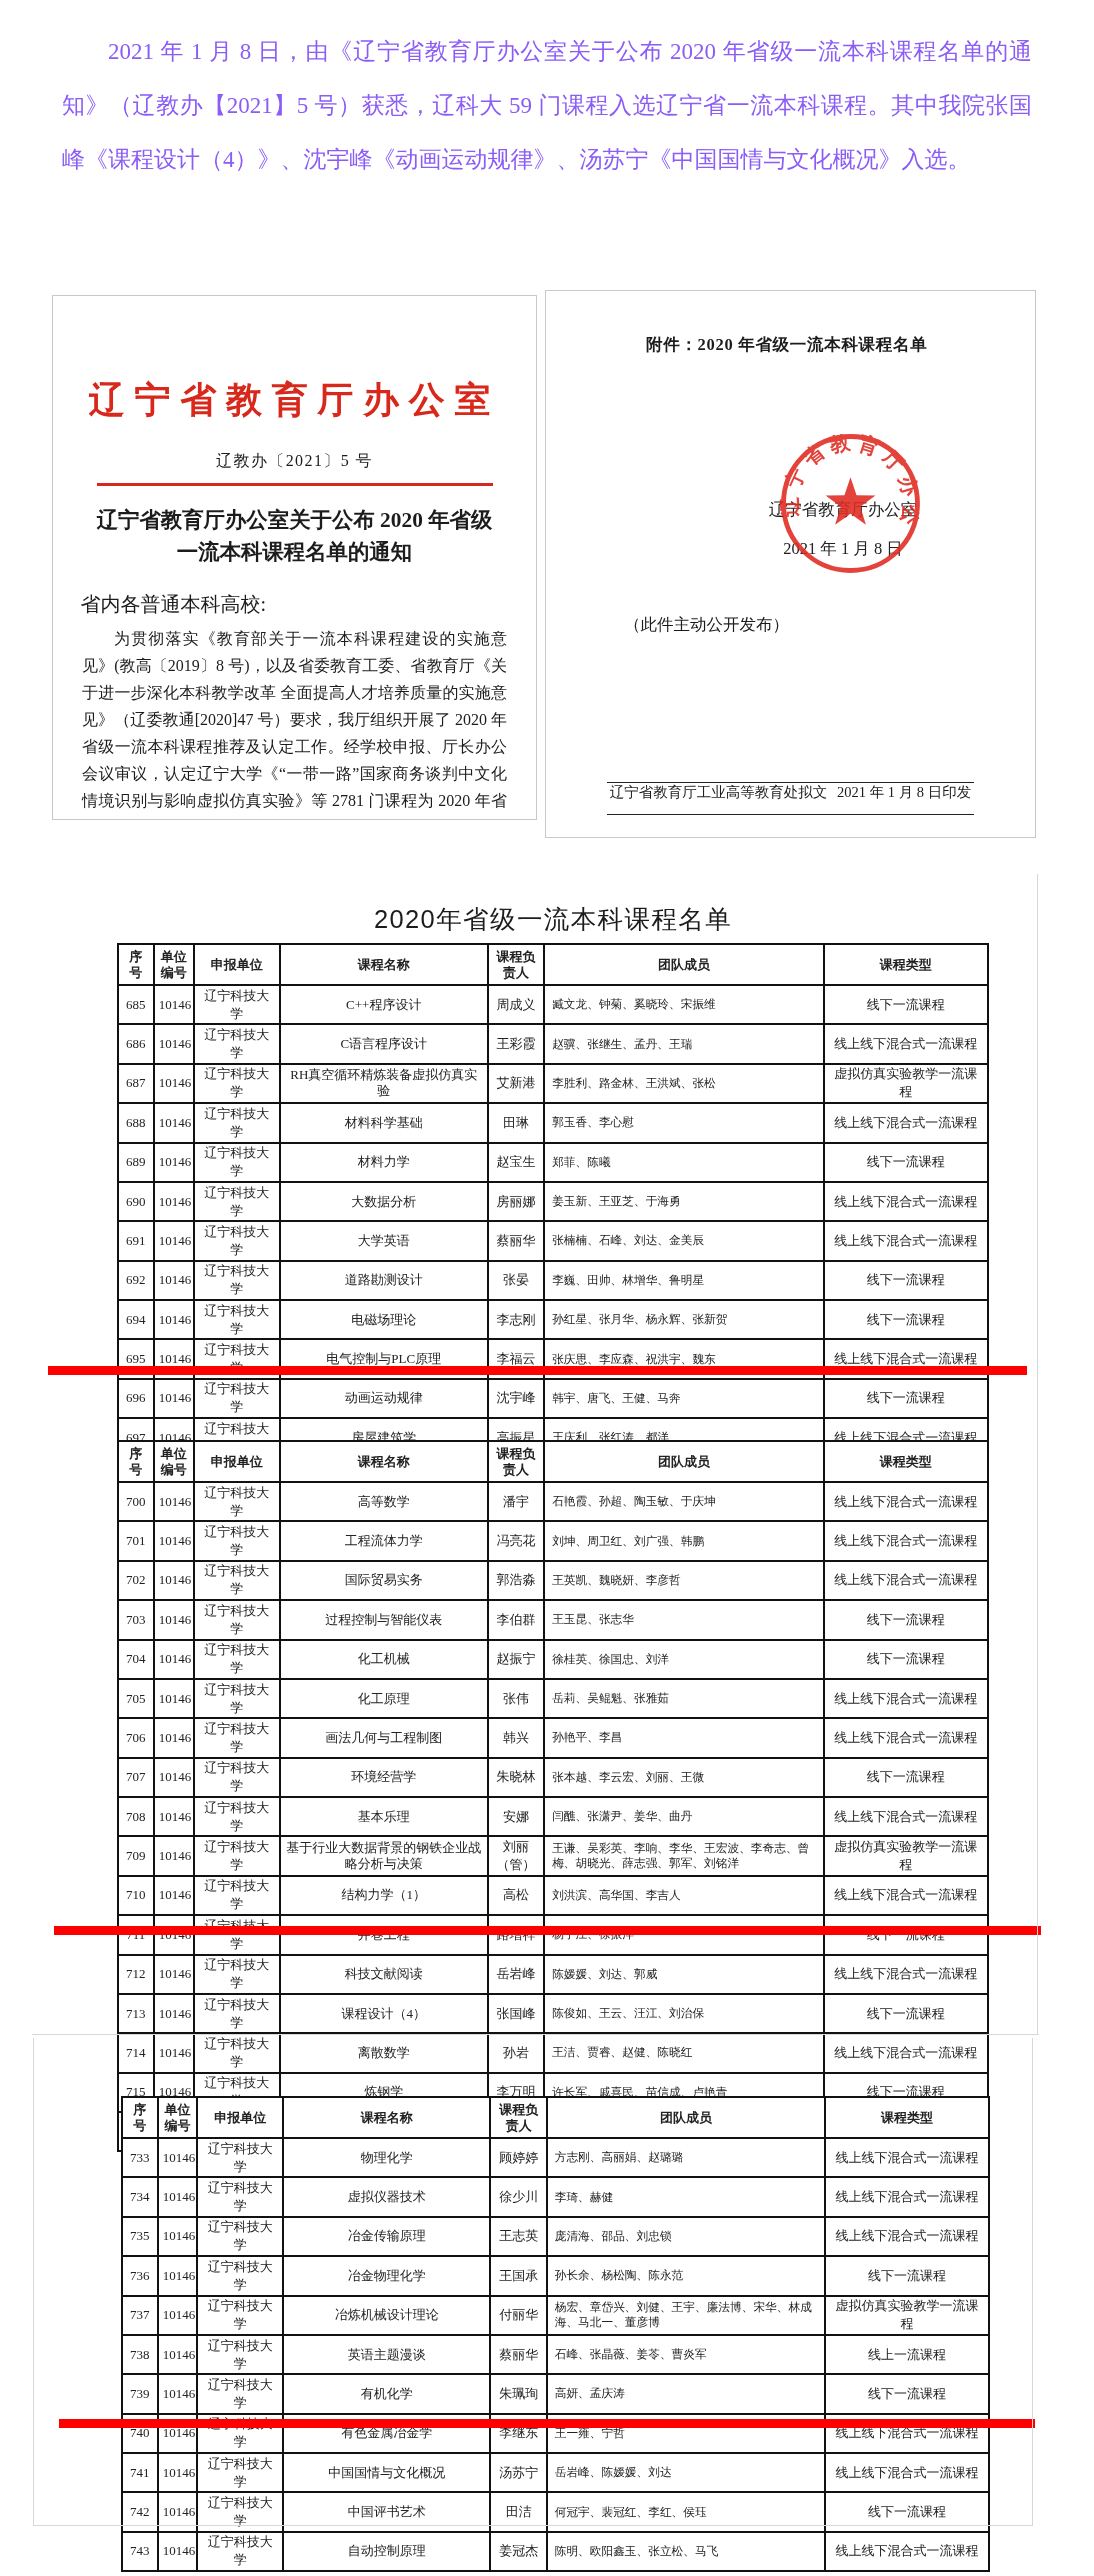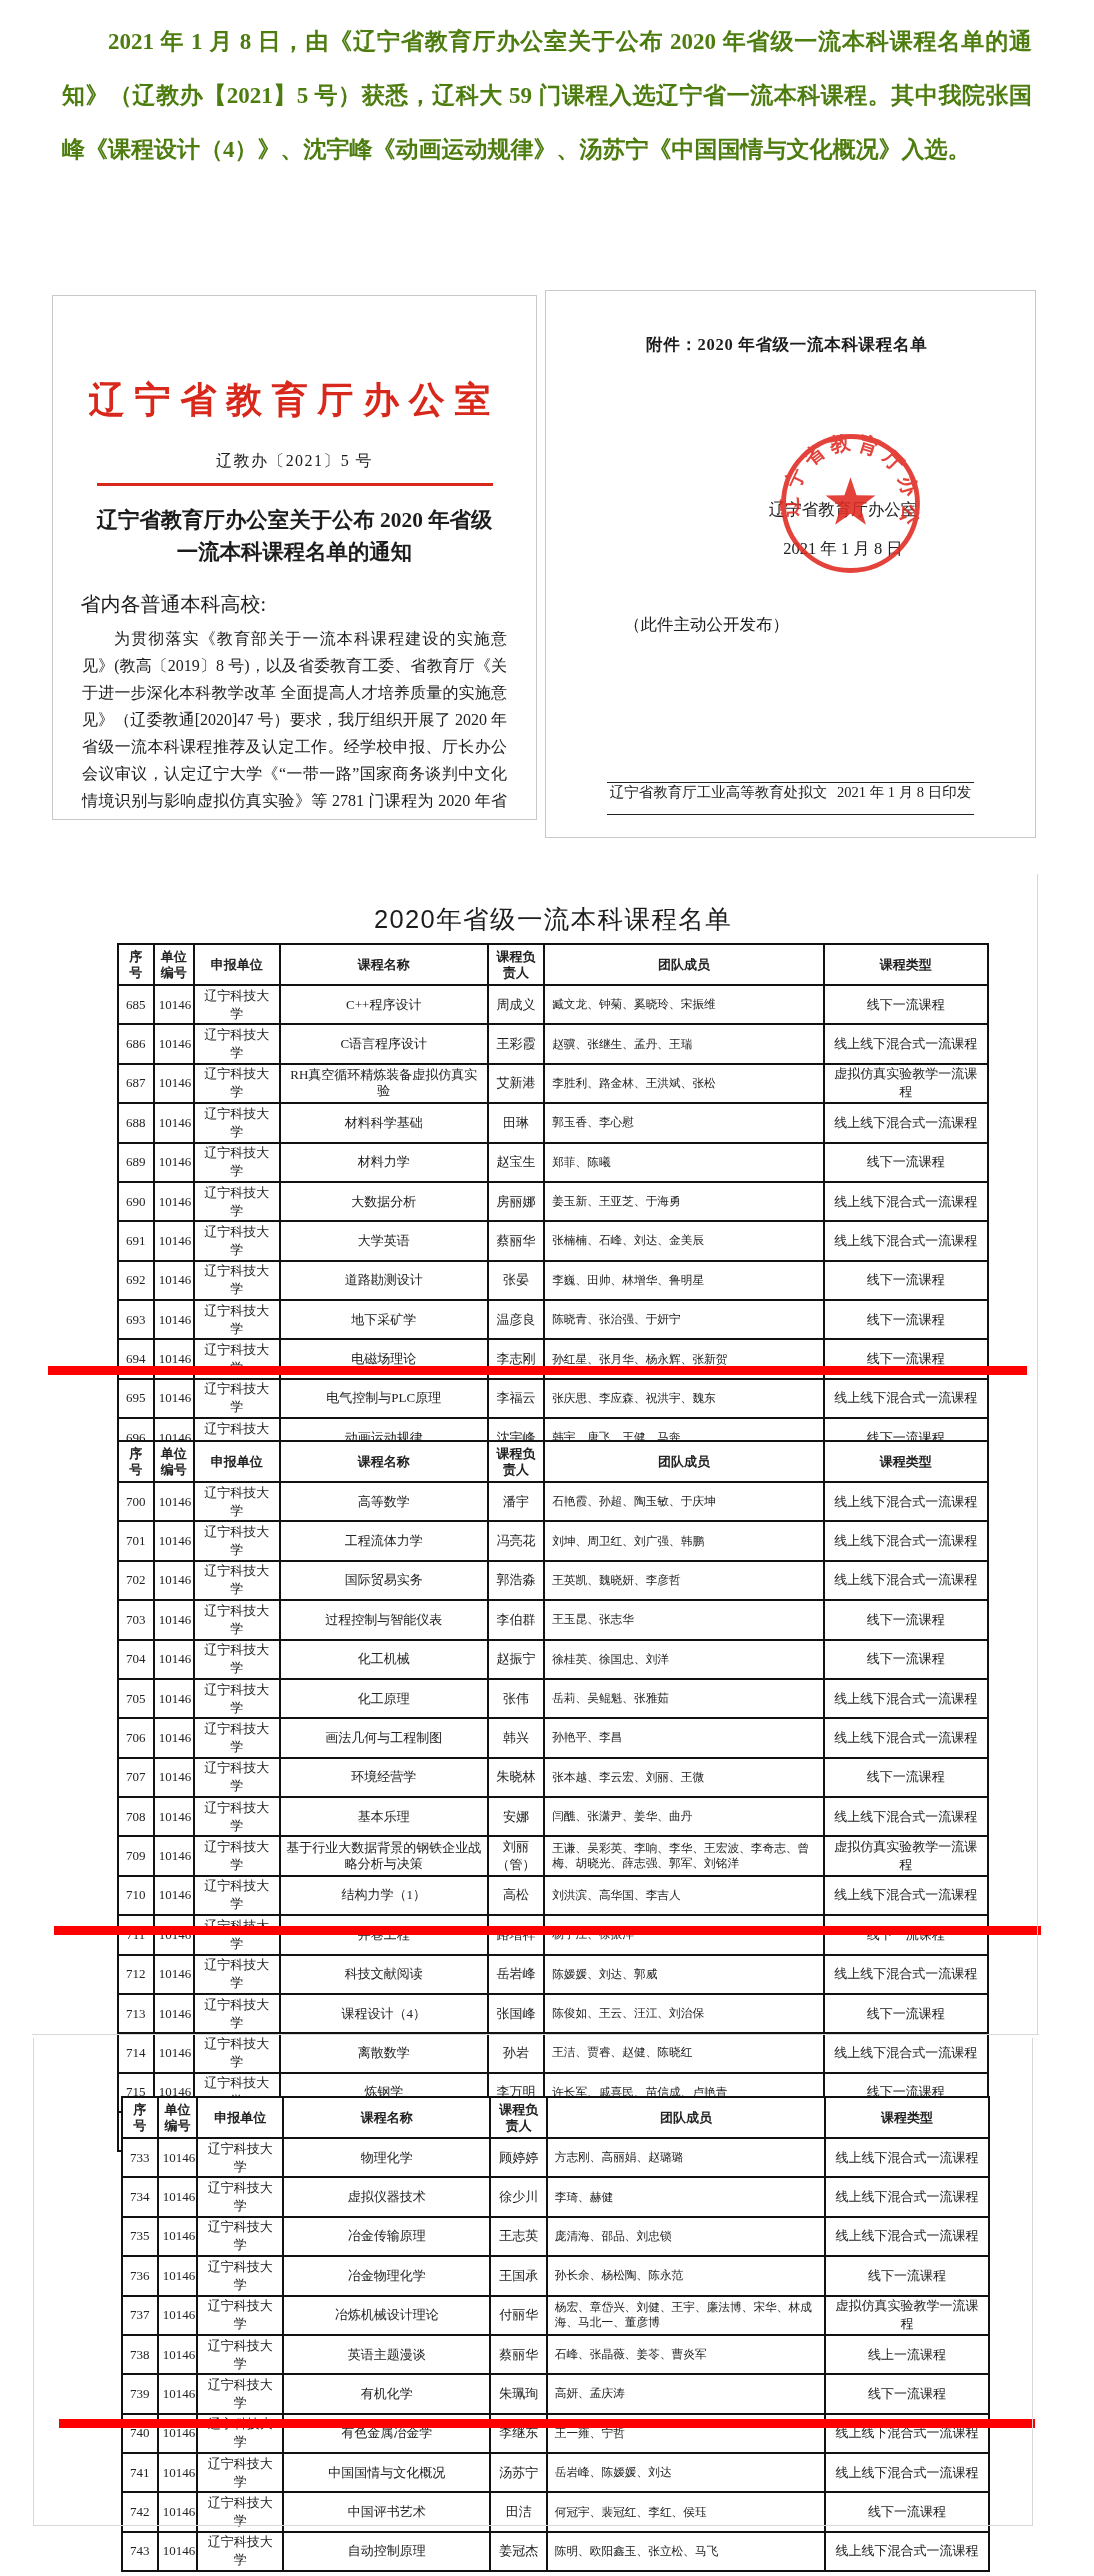--- a/index.html
+++ b/index.html
@@ -7,23 +7,23 @@
     --ink:#1c1c1c; --tbl-border:#111;
   }
   *{box-sizing:border-box; margin:0; padding:0;}
   html,body{background:#ffffff;}
   body{
     position:relative; width:1094px; height:2576px;
     font-family:"Liberation Serif","DejaVu Serif",serif; color:var(--ink);
   }
   
   .intro{
-    position:absolute; left:62px; top:15px; width:970px;
-    font-size:23px; font-weight:bold; line-height:54px;
-    text-align:justify; text-indent:46px; color:#4d7c0f;
+    position:absolute; left:62px; top:25px; width:970px;
+    font-size:23px; font-weight:normal; line-height:54px;
+    text-align:justify; text-indent:46px; color:#8b5cf6;
   }
   
   .doc-left{
     position:absolute; left:52px; top:295px; width:485px; height:525px;
     background:#fff; border:0.7px solid #c9c9c9; overflow:hidden;
   }
   .agency{
     margin-top:80px; text-align:center; color:var(--doc-red);
     font-size:36px; font-weight:bold; letter-spacing:9.7px; white-space:nowrap;
   }
@@ -219,29 +219,20 @@
         <tr>
           <td>692</td>
           <td>10146</td>
           <td>辽宁科技大学</td>
           <td class="course">道路勘测设计</td>
           <td>张晏</td>
           <td class="team">李巍、田帅、林增华、鲁明星</td>
           <td>线下一流课程</td>
         </tr>
         <tr>
-          <td>693</td>
-          <td>10146</td>
-          <td>辽宁科技大学</td>
-          <td class="course">地下采矿学</td>
-          <td>温彦良</td>
-          <td class="team">陈晓青、张治强、于妍宁</td>
-          <td>线下一流课程</td>
-        </tr>
-        <tr>
           <td>694</td>
           <td>10146</td>
           <td>辽宁科技大学</td>
           <td class="course">电磁场理论</td>
           <td>李志刚</td>
           <td class="team">孙红星、张月华、杨永辉、张新贺</td>
           <td>线下一流课程</td>
         </tr>
         <tr>
           <td>695</td>

